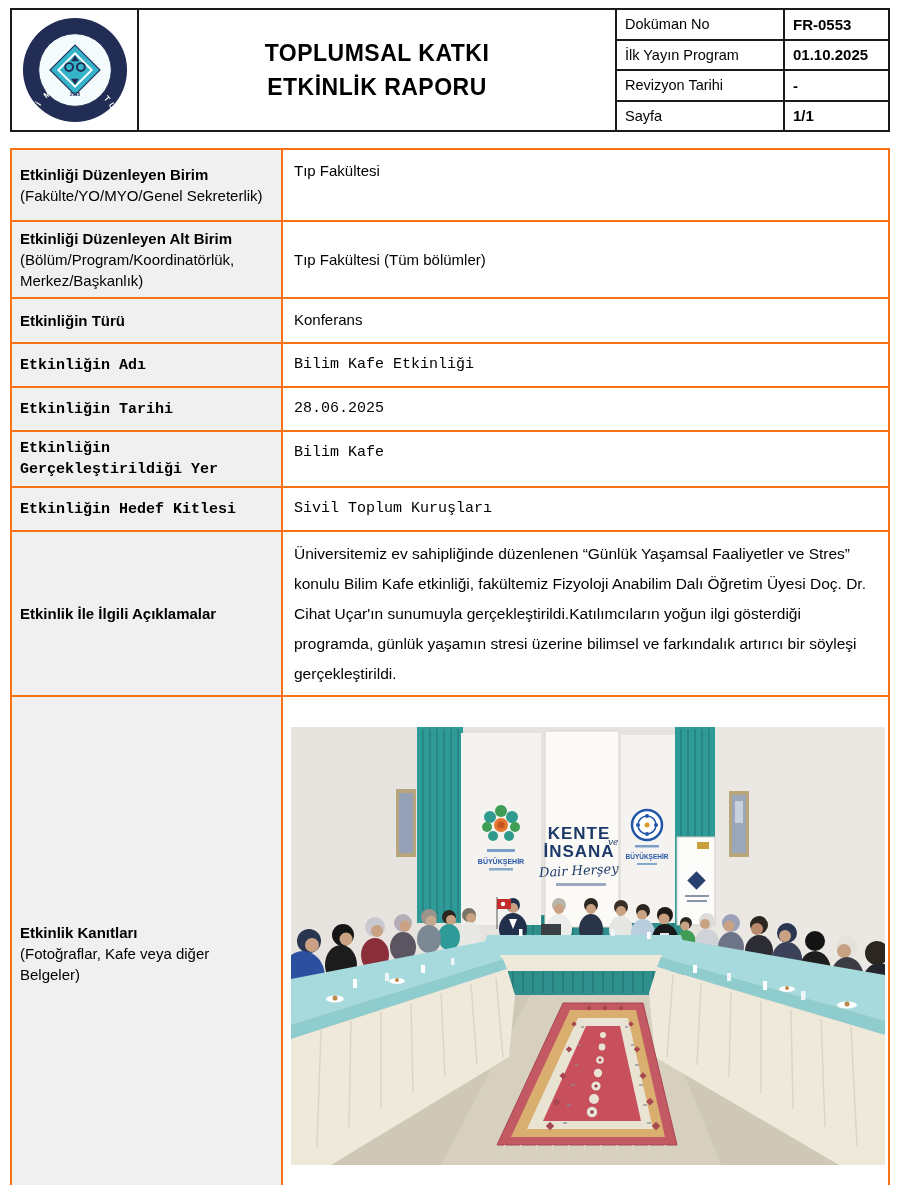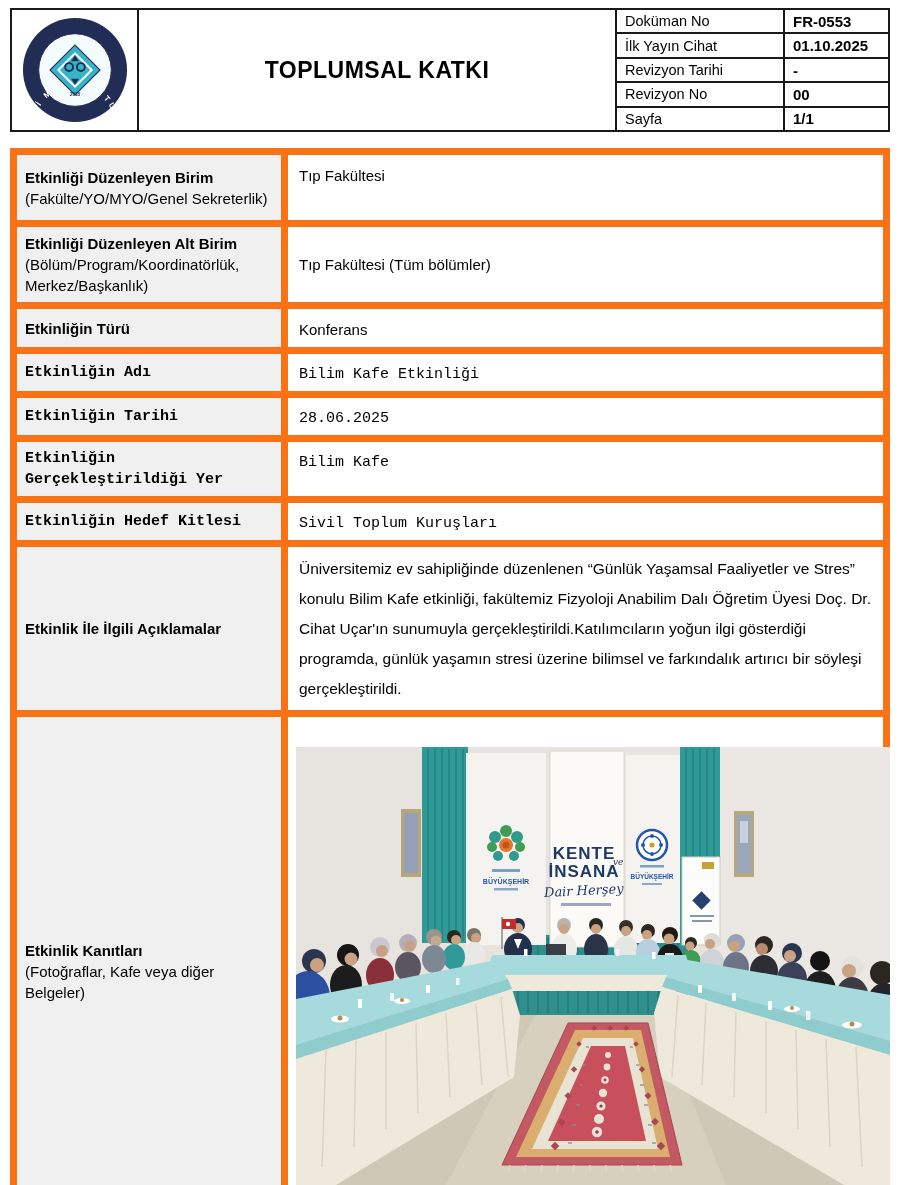--- a/index.html
+++ b/index.html
@@ -17,21 +17,21 @@
   .docinfo { width:273px; border-left:2px solid #1a1a1a; display:flex; flex-direction:column; }
   .doc-row { flex:1; display:flex; align-items:center;gap:36px; }
   .doc-row + .doc-row { border-top:2px solid #1a1a1a; }
   .doc-label { width:130px; padding-left:8px; font-size:14.5px; }
   .doc-value { flex:1; border-left:2px solid #1a1a1a; align-self:stretch;
     display:flex; align-items:center; padding-left:8px; font-size:15px; font-weight:bold; }
 
   
   table.form { position:absolute; left:10px; top:148px; width:880px;
     border-collapse:collapse; table-layout:fixed; }
-  table.form td { border:7px solid #f97316; }
+  table.form td { border:2px solid #f97316; }
   td.label { width:271px; background:#f0f0f0; vertical-align:middle;
     padding:6px 10px 6px 8px; font-size:15px; line-height:21px; }
   td.label .lbl { font-weight:bold; }
   td.label .sub { font-weight:normal; }
   td.value { vertical-align:top; padding:10px 14px 6px 11px; font-size:15px; line-height:21px; }
   td.value.vmid { vertical-align:middle; padding-top:6px; }
   tr.h1 { height:72px; } tr.h2 { height:67px; } tr.h3 { height:45px; }
   tr.h4 { height:44px;font-family:Liberation Mono, monospace; } tr.h8 { height:154px; } tr.h9 { height:515px; }
   td.para { line-height:30px; padding-top:7px; padding-right:8px; font-size:15.5px; }
   td.photo-cell { padding:30px 0 0 8px; vertical-align:top; }
@@ -56,37 +56,34 @@
         <rect x="43" y="43" width="24" height="24" fill="none" stroke="#ffffff" stroke-width="2" transform="rotate(45 55 55)"></rect>
         <circle cx="49" cy="52" r="4" fill="none" stroke="#222d55" stroke-width="2"></circle>
         <circle cx="61" cy="52" r="4" fill="none" stroke="#222d55" stroke-width="2"></circle>
         <path d="M55 40 l4 6 h-8 z" fill="#222d55"></path>
         <path d="M55 70 l-4 -6 h8 z" fill="#222d55"></path>
         <text x="55" y="81" text-anchor="middle" font-size="4.5" font-weight="bold" fill="#222d55">2018</text>
       </svg>
     </div>
     <div class="title-cell">
       <div class="title-line">TOPLUMSAL KATKI</div>
+      <div class="title-line">ETKİNLİK RAPORU</div>
     </div>
     <div class="docinfo">
       <div class="doc-row">
         <div class="doc-label">Doküman No</div>
         <div class="doc-value">FR-0553</div>
       </div>
       <div class="doc-row">
-        <div class="doc-label">İlk Yayın Cihat</div>
+        <div class="doc-label">İlk Yayın Program</div>
         <div class="doc-value">01.10.2025</div>
       </div>
       <div class="doc-row">
         <div class="doc-label">Revizyon Tarihi</div>
         <div class="doc-value">-</div>
-      </div>
-      <div class="doc-row">
-        <div class="doc-label">Revizyon No</div>
-        <div class="doc-value">00</div>
       </div>
       <div class="doc-row">
         <div class="doc-label">Sayfa</div>
         <div class="doc-value">1/1</div>
       </div>
     </div>
   </div>
 
   <table class="form">
     <tbody>

